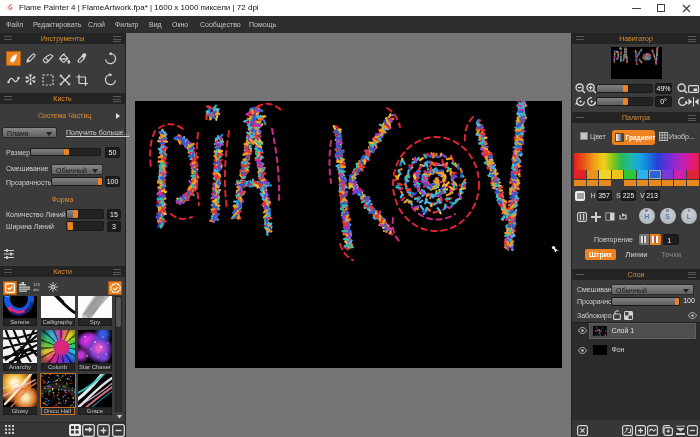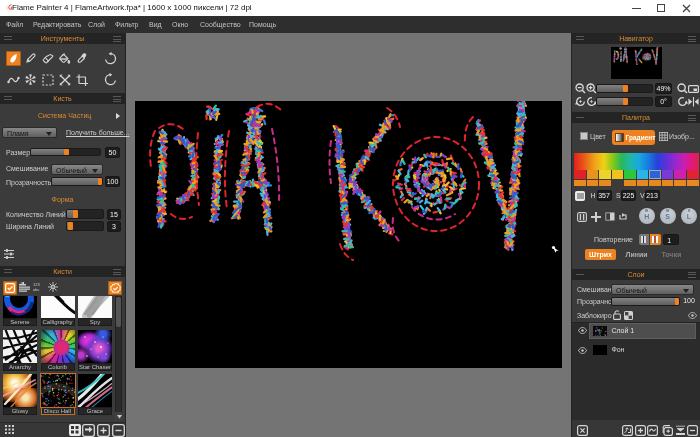--- a/index.html
+++ b/index.html
@@ -1,19 +1,19 @@
 <!DOCTYPE html>
 <html><head><meta charset="utf-8">
 <style>
 *{margin:0;padding:0;box-sizing:border-box}
 html,body{width:700px;height:437px;overflow:hidden}
 body{font-family:"Liberation Sans",sans-serif;background:#747474;position:relative;font-size:7px;color:#c9c9c9}
 .abs{position:absolute}
 .titlebar{position:absolute;left:0;top:0;width:700px;height:16px;background:#fff;color:#1c1c1c}
-.titlebar .t{position:absolute;left:12px;top:3px;font-size:8px;color:#111}
+.titlebar .t{position:absolute;left:19px;top:3px;font-size:8px;color:#111}
 .menubar{position:absolute;left:0;top:16px;width:700px;height:17px;background:#2e2e2e}
 .menubar span{position:absolute;top:5px;font-size:7px;color:#c4c4c4}
 .panel{position:absolute;top:33px;bottom:0;background:#3b3b3b}
 #lp{left:0;width:126px;border-right:1px solid #232323}
 #rp{left:571px;width:129px;border-left:1px solid #232323}
 .band{position:absolute;left:0;right:0;height:11px;background:#242424;color:#db8c2f;font-size:7px;text-align:center;line-height:12px}
 .band .hl,.band .hr{position:absolute;width:8px;top:3px}
 .hl{left:4px}.hr{right:4px}
 .band .hl i,.band .hr i{display:block;height:1px;background:#575757;margin-bottom:1.5px}
 .tbtn{position:absolute;width:15px;height:15px;border-radius:2px;display:flex;align-items:center;justify-content:center}

